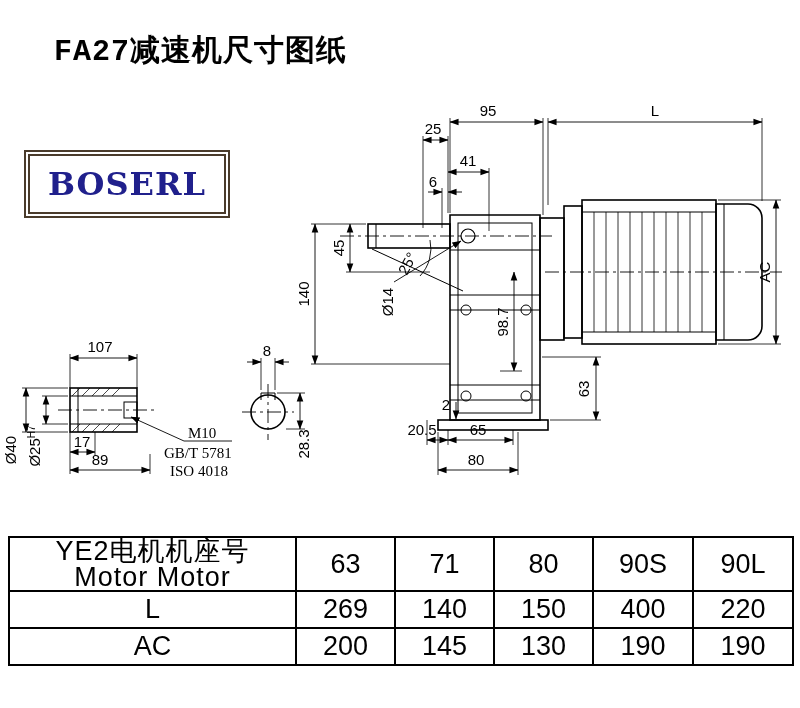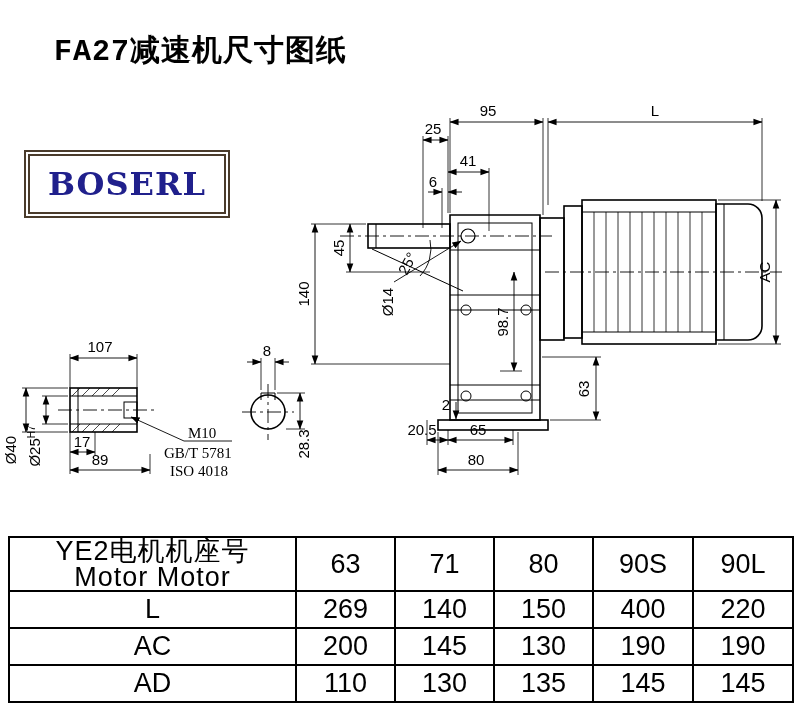--- a/index.html
+++ b/index.html
@@ -255,22 +255,14 @@
     <td>220</td>
   </tr>
   <tr>
     <td class="rowlab">AC</td>
     <td>200</td>
     <td>145</td>
     <td>130</td>
     <td>190</td>
     <td>190</td>
   </tr>
-  <tr>
-    <td class="rowlab">AD</td>
-    <td>110</td>
-    <td>130</td>
-    <td>135</td>
-    <td>145</td>
-    <td>145</td>
-  </tr>
 </tbody>
   </table>
 
 </body></html>

